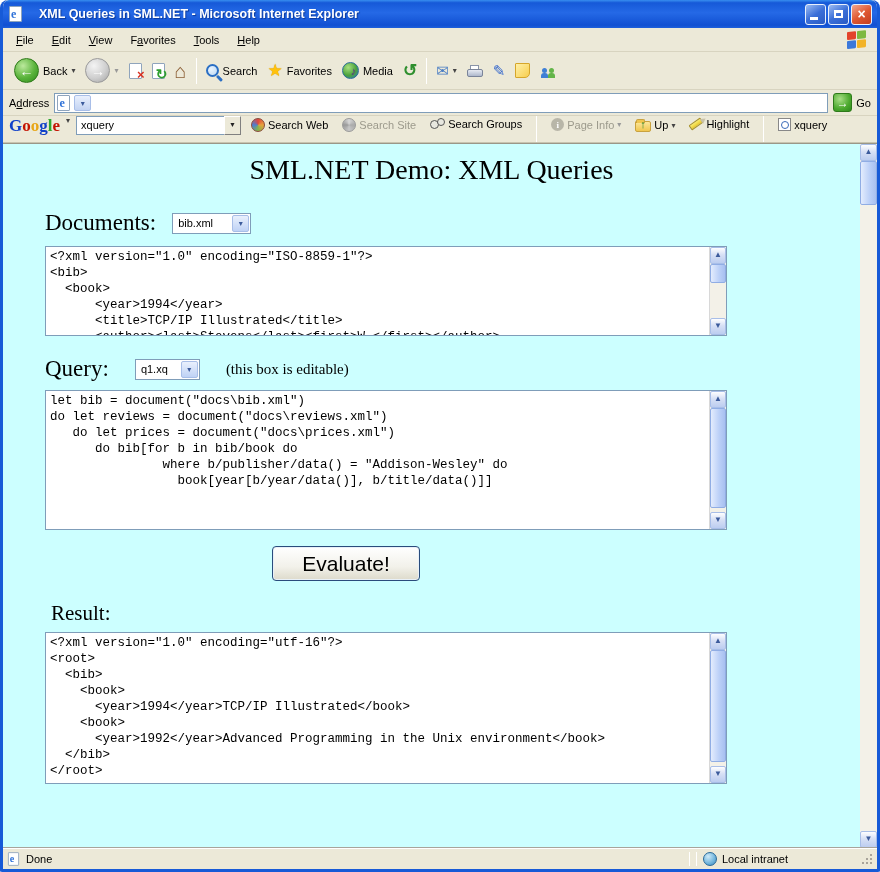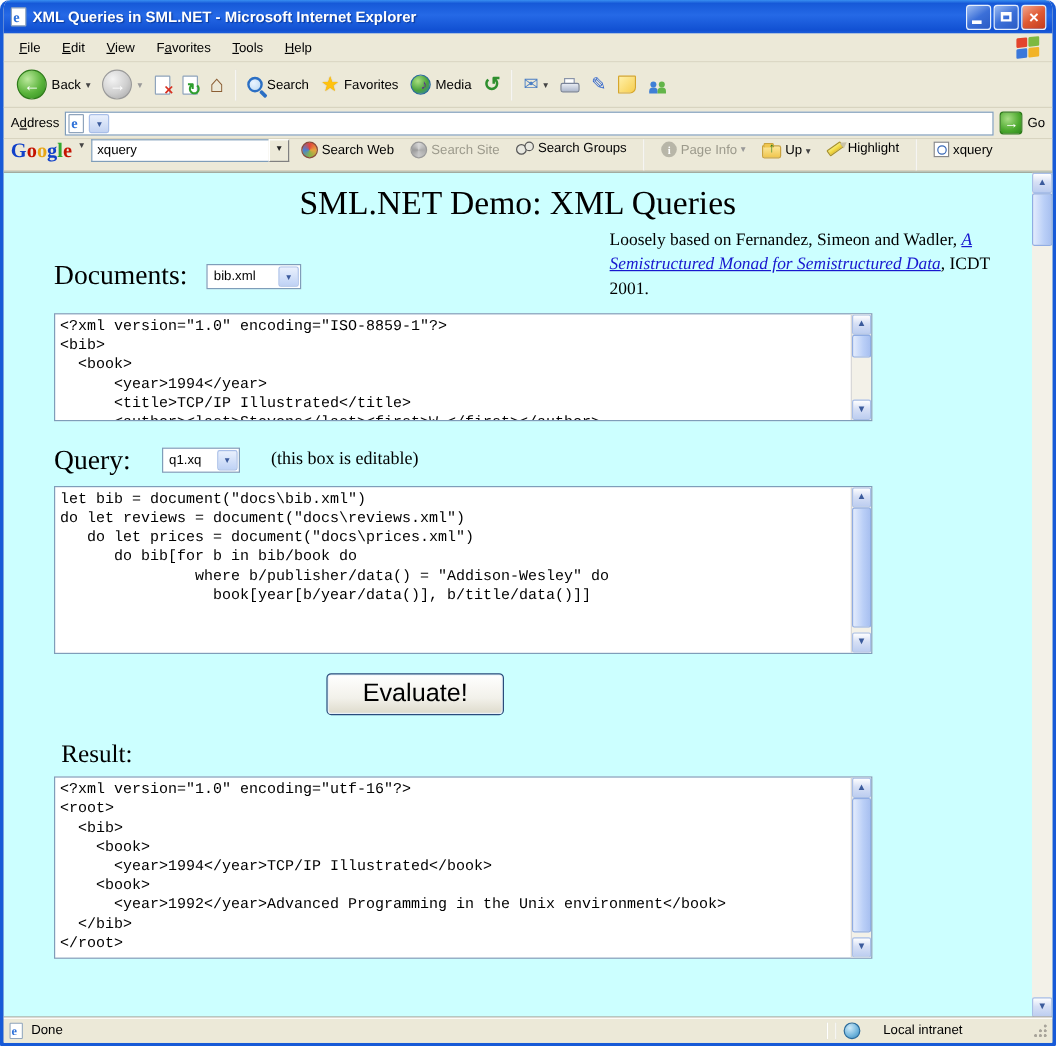--- a/index.html
+++ b/index.html
@@ -5,21 +5,21 @@
   * { margin:0; padding:0; box-sizing:border-box; }
   html,body { width:880px; height:872px; font-family:"Liberation Sans",sans-serif; }
   .window { width:880px; height:872px; display:flex; flex-direction:column;
     border-left:3px solid #175AD7; border-right:3px solid #175AD7; border-bottom:3px solid #175AD7;
     border-radius:8px 8px 2px 2px; overflow:hidden; background:#ECE9D8; }
 
   
   .titlebar { height:28px; flex:0 0 28px; display:flex; align-items:center; padding:0 5px 0 6px;
     background:linear-gradient(180deg,#388EF0 0%,#1659D8 10%,#2569E6 45%,#1150D2 90%,#1E60DC 100%);
     border-radius:6px 6px 0 0; }
-  .title-text { color:#fff; font-weight:bold; font-size:12.5px; margin-left:5px; flex:1;
+  .title-text { color:#fff; font-weight:bold; font-size:12.5px; margin-left:17px; flex:1;
     text-shadow:1px 1px 1px #0A3899; white-space:nowrap; overflow:hidden; }
   .mini-page { width:13px; height:16px; background:#fff; border:1px solid #8FA4BC; border-radius:1px;
     position:relative; display:inline-block; flex:0 0 auto; }
   .mini-page .e { position:absolute; left:1px; top:0px; color:#2E71D8; font-size:12px; font-weight:bold;
     font-family:"Liberation Serif",serif; line-height:14px; }
   .win-controls { display:flex; gap:2px; }
   .winbtn { width:21px; height:21px; border-radius:3px; border:1px solid #E8F0FC;
     display:inline-flex; align-items:center; justify-content:center; position:relative;
     background:linear-gradient(145deg,#9CBCF2 0%,#3B6FD8 50%,#2A5BC4 100%); }
   .winbtn.close { background:linear-gradient(145deg,#F2A78F 0%,#E05A33 50%,#C23C1F 100%); }
@@ -159,21 +159,21 @@
   .eval-btn { min-width:148px; height:35px; font-family:"Liberation Sans",sans-serif; font-size:21px;
     background:linear-gradient(180deg,#FFFFFF,#F2F1EA 60%,#DDDACB); border:1px solid #2A4C7C; border-radius:4px;
     box-shadow:inset 0 0 0 1px #E8F0F8; padding:0 14px; }
   .result-label { font-size:21px; margin:20px 0 6px 48px; }
 
   
   .statusbar { height:21px; flex:0 0 21px; background:#ECE9D8; border-top:1px solid #fff;
     box-shadow:0 -1px 0 #A8A49A; display:flex; align-items:center; padding:0 4px; font-size:11px; gap:6px; }
   .statusbar .grow { flex:1; }
   .ssep { width:1px; height:14px; background:#C9C5B2; border-right:1px solid #fff; }
-  .zone { display:flex; align-items:center; gap:19px; width:150px; }
+  .zone { display:flex; align-items:center; gap:5px; width:150px; }
   .iglobe { width:14px; height:14px; border-radius:50%; border:1px solid #2A6A9A;
     background:radial-gradient(circle at 35% 30%,#CFEAF8,#6FB4DC 60%,#3A86B8); }
   .grip { width:12px; height:12px; margin-left:2px;
     background:radial-gradient(circle at 2px 10px,#A8A49A 1px,transparent 1.5px),
                radial-gradient(circle at 6px 6px,#A8A49A 1px,transparent 1.5px),
                radial-gradient(circle at 10px 2px,#A8A49A 1px,transparent 1.5px),
                radial-gradient(circle at 6px 10px,#A8A49A 1px,transparent 1.5px),
                radial-gradient(circle at 10px 6px,#A8A49A 1px,transparent 1.5px),
                radial-gradient(circle at 10px 10px,#A8A49A 1px,transparent 1.5px); }
 </style>
@@ -343,23 +343,20 @@
     <div class="page">
       <h1 class="page-title">SML.NET Demo: XML Queries</h1>
 
       <div class="docs-row">
         <div class="docs-left">
           <span class="big-label">Documents:</span>
           <span class="xpselect">
             <span class="val" style="width:58px">bib.xml</span>
             <span class="arrow">▾</span>
           </span>
-        </div>
-        <div class="credit">
-          <span>Loosely based on Fernandez, Simeon and Wadler, </span><a href="#">A Semistructured Monad for Semistructured Data</a><span>, ICDT 2001.</span>
         </div>
       </div>
 
       <div class="codebox docs-box">
         <pre>&lt;?xml version="1.0" encoding="ISO-8859-1"?&gt;
 &lt;bib&gt;
   &lt;book&gt;
       &lt;year&gt;1994&lt;/year&gt;
       &lt;title&gt;TCP/IP Illustrated&lt;/title&gt;
       &lt;author&gt;&lt;last&gt;Stevens&lt;/last&gt;&lt;first&gt;W.&lt;/first&gt;&lt;/author&gt;</pre>

